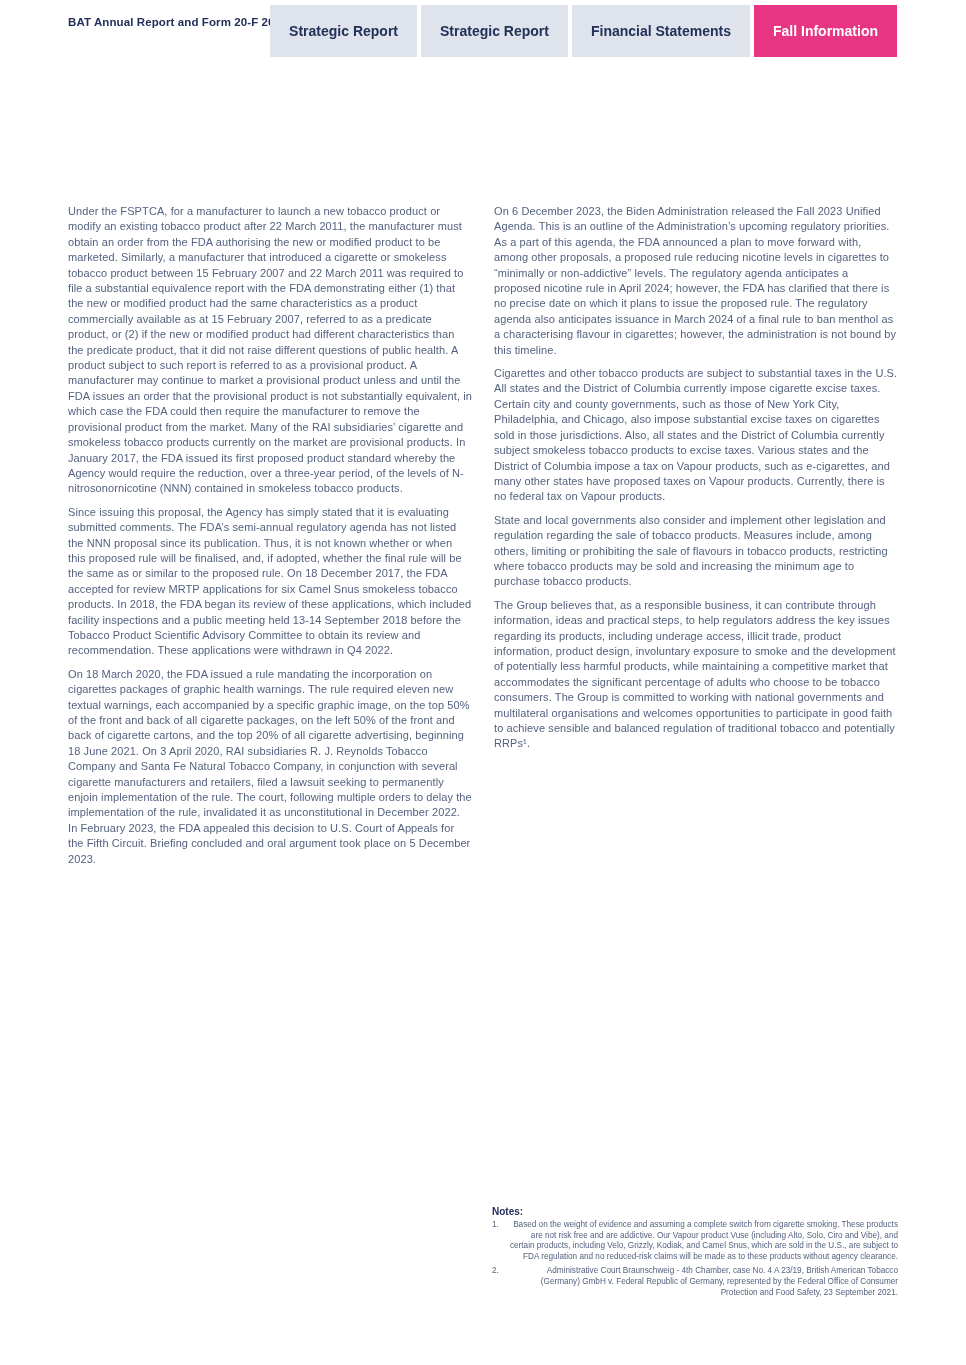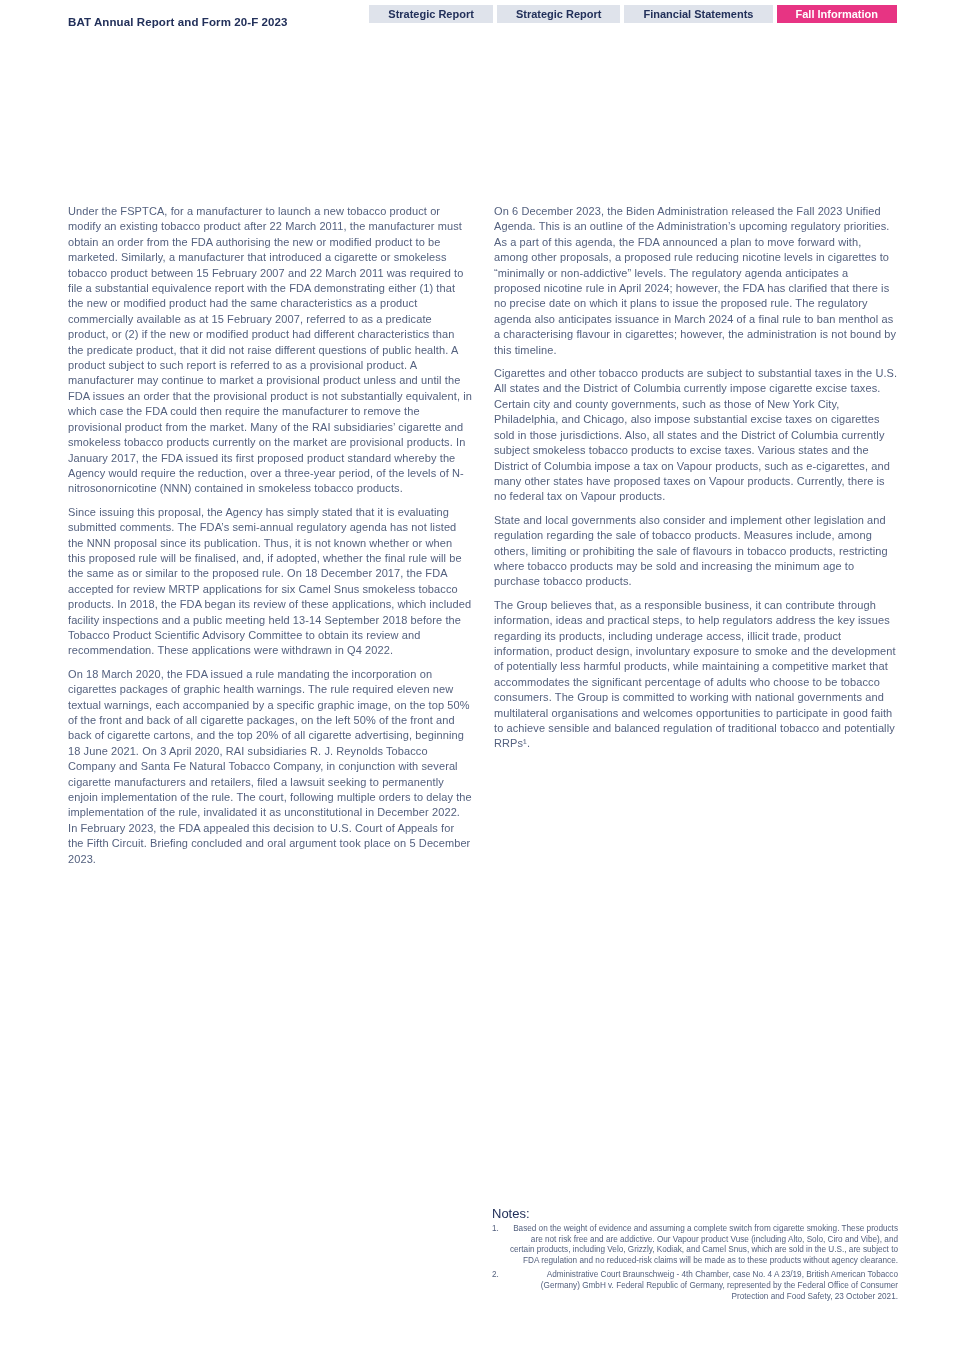--- a/index.html
+++ b/index.html
@@ -8,27 +8,27 @@
     --tab-bg:#dfe3eb;
     --accent-pink:#e73483;
     --page-bg:#ffffff;
   }
   *{margin:0;padding:0;box-sizing:border-box;}
   html,body{background:#ffffff;}
   body{font-family:"Liberation Sans", sans-serif;}
   .page{position:relative;width:966px;height:1365px;background:var(--page-bg);margin:0 auto;overflow:hidden;}
   .doc-title{position:absolute;left:68px;top:16px;font-size:11.5px;font-weight:700;color:var(--navy);letter-spacing:.1px;}
   .tabs{position:absolute;right:69px;top:5px;display:flex;gap:4px;}
-  .tab{height:18px;display:flex;align-items:center;padding:0 19px;font-size:11px;font-weight:700;color:var(--navy);background:var(--tab-bg);cursor:pointer;white-space:nowrap;}
+  .tab{height:52px;display:flex;align-items:center;padding:0 19px;font-size:14px;font-weight:700;color:var(--navy);background:var(--tab-bg);cursor:pointer;white-space:nowrap;}
   .tab.active{background:var(--accent-pink);color:#ffffff;}
   .content{position:absolute;top:204px;left:68px;width:830px;display:flex;gap:22px;justify-content:flex-end;}
   .col{width:404px;}
   .col p{font-size:11px;line-height:15.4px;color:var(--body-text);margin-bottom:8px;letter-spacing:.1px;}
   .notes{position:absolute;left:492px;top:1206px;width:406px;color:var(--body-text);}
-  .notes-heading{font-size:13px;font-weight:400;color:var(--navy);margin-bottom:3px;}
+  .notes-heading{font-size:10px;font-weight:700;color:var(--navy);margin-bottom:3px;}
   .note-item{display:flex;font-size:8.2px;line-height:10.6px;margin-bottom:4px;}
   .note-num{flex:0 0 14px;}
   .note-text{flex:1;text-align:right;}
   .page-number{position:absolute;left:0;right:0;top:1326px;text-align:center;font-size:11px;font-weight:700;color:var(--navy);}
 </style>
 </head>
 <body>
 
 <div class="page">
 
@@ -56,18 +56,18 @@
   </main>
 
   <aside class="notes">
     <div class="notes-heading">Notes:</div>
     <div class="note-item">
       <span class="note-num">1.</span>
       <span class="note-text">Based on the weight of evidence and assuming a complete switch from cigarette smoking. These products are not risk free and are addictive. Our Vapour product Vuse (including Alto, Solo, Ciro and Vibe), and certain products, including Velo, Grizzly, Kodiak, and Camel Snus, which are sold in the U.S., are subject to FDA regulation and no reduced-risk claims will be made as to these products without agency clearance.</span>
     </div>
     <div class="note-item">
       <span class="note-num">2.</span>
-      <span class="note-text">Administrative Court Braunschweig - 4th Chamber, case No. 4 A 23/19, British American Tobacco (Germany) GmbH v. Federal Republic of Germany, represented by the Federal Office of Consumer Protection and Food Safety, 23 October 2021.</span>
+      <span class="note-text">Administrative Court Braunschweig - 4th Chamber, case No. 4 A 23/19, British American Tobacco (Germany) GmbH v. Federal Republic of Germany, represented by the Federal Office of Consumer Protection and Food Safety, 23 September 2021.</span>
     </div>
   </aside>
 
 
 </div>
 
 </body></html>

